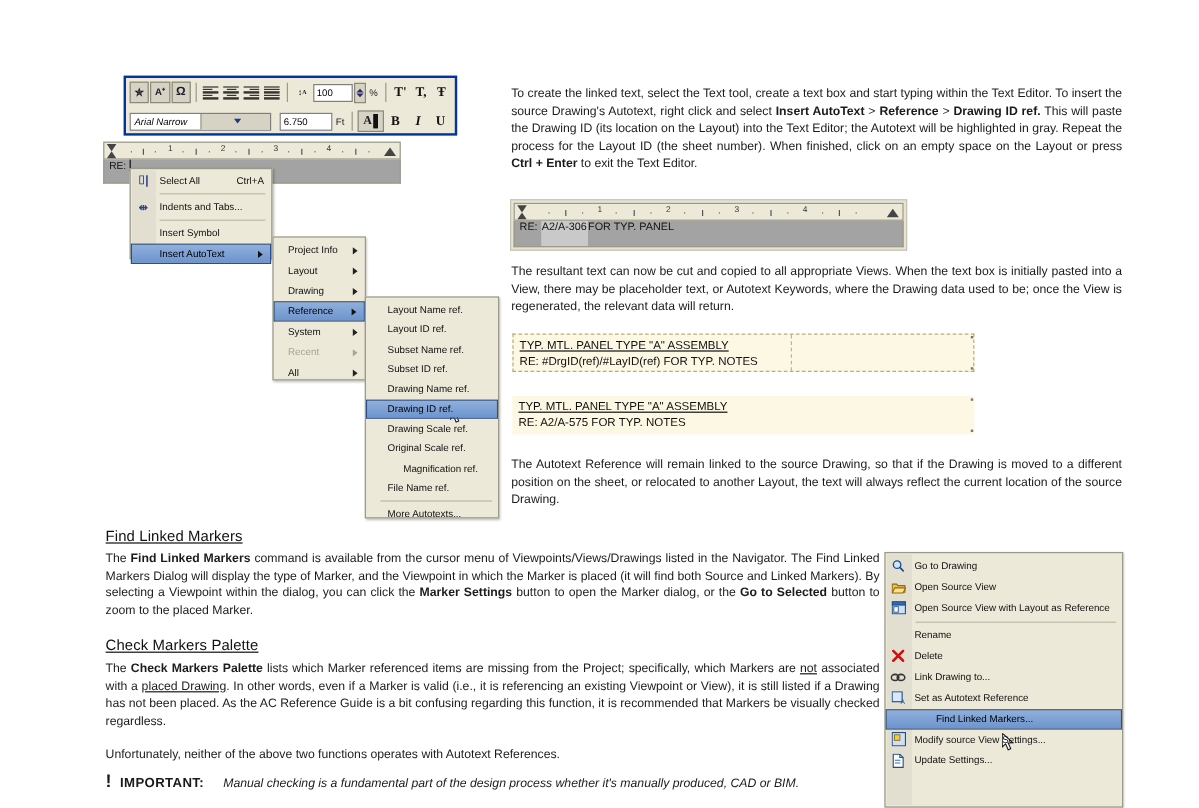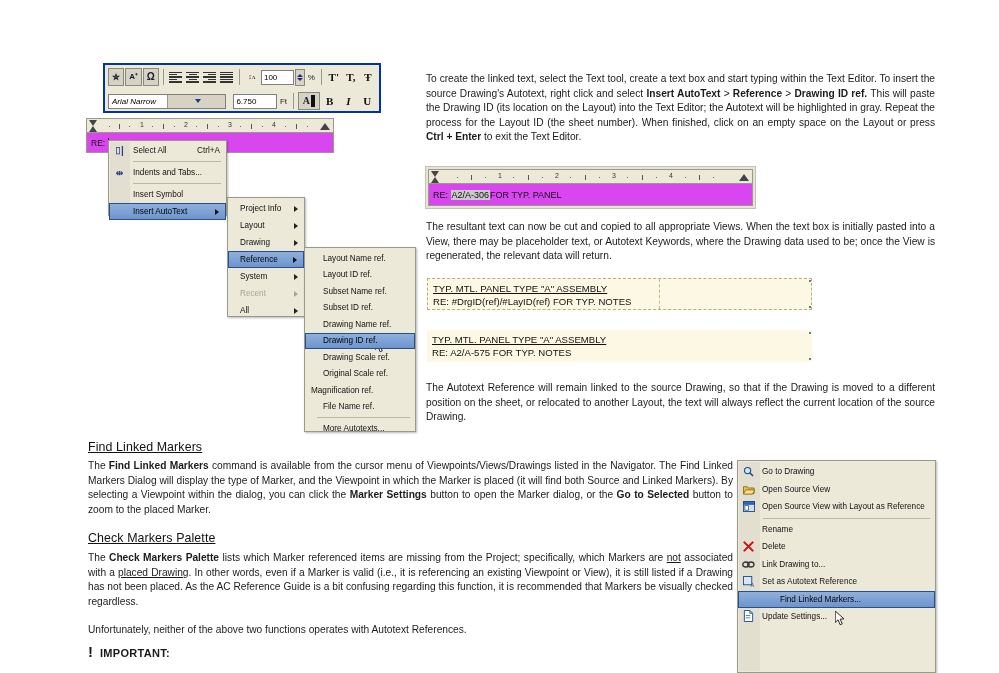--- a/index.html
+++ b/index.html
@@ -66,22 +66,22 @@
   .ruler .tick{position:absolute;top:5px;width:1px;height:5px;background:#555;}
   .ruler .dot{position:absolute;top:7px;width:1px;height:1px;background:#666;}
   .ind-l{position:absolute;left:2px;top:1px;width:9px;height:12px;}
   .ind-l:before{content:"";position:absolute;top:0;left:0;border-left:4.5px solid transparent;
     border-right:4.5px solid transparent;border-top:6px solid #444;}
   .ind-l:after{content:"";position:absolute;bottom:0;left:0;border-left:4.5px solid transparent;
     border-right:4.5px solid transparent;border-bottom:6px solid #444;}
   .ind-r{position:absolute;right:3px;top:4px;border-left:5px solid transparent;
     border-right:5px solid transparent;border-bottom:7px solid #444;}
   .editfield{
-    background:#d946ef;border:1px solid #9a9a8a;border-top:none;box-sizing:border-box;
-    font-size:8.5px;color:#111;display:flex;align-items:center;padding-left:4px;
+    background:#a3a3a3;border:1px solid #9a9a8a;border-top:none;box-sizing:border-box;
+    font-size:8.5px;color:#111;display:flex;padding-left:4px;
   }
   .hl-auto{background:#c9c9c9;padding:0 1px;}
 
   
   .menu{
     background:#ece9d8;border:1px solid #9a9a8a;box-shadow:1px 1px 2px rgba(0,0,0,.28);
     box-sizing:border-box;padding:1px 0;
   }
   .menu .gutter{position:absolute;left:1px;top:1px;bottom:1px;width:20px;background:#e2dfd0;}
   .mi{
@@ -309,21 +309,21 @@
     </div>
   <div class="mi sel" style="padding-left:17px;height:16.5px">
     <span class="lbl">Drawing ID ref.</span>
     </div>
   <div class="mi" style="padding-left:18px;height:16.5px">
     <span class="lbl">Drawing Scale ref.</span>
     </div>
   <div class="mi" style="padding-left:18px;height:16.5px">
     <span class="lbl">Original Scale ref.</span>
     </div>
-  <div class="mi" style="padding-left:6px;height:16.5px">
+  <div class="mi" style="padding-left:31px;height:16.5px">
     <span class="lbl">Magnification ref.</span>
     </div>
   <div class="mi" style="padding-left:18px;height:16.5px">
     <span class="lbl">File Name ref.</span>
     </div>
   <div class="msep" style="margin-left:12px"></div>
   <div class="mi" style="padding-left:18px;height:16.5px">
     <span class="lbl u" style="text-decoration:none">More Autotexts...</span>
     </div>
 </div>
@@ -398,20 +398,21 @@
   <span>The </span><b>Check Markers Palette</b><span> lists which Marker referenced items are missing from the Project; specifically, which Markers are </span><span class="u">not</span><span> associated with a </span><span class="u">placed Drawing</span><span>.  In other words, even if a Marker is valid (i.e., it is referencing an existing Viewpoint or View), it is still listed if a Drawing has not been placed. As the AC Reference Guide is a bit confusing regarding this function, it is recommended that Markers be visually checked regardless.</span>
 </div>
 
 <div class="para" style="left:88px;top:623px;width:645px;">
   <span>Unfortunately, neither of the above two functions operates with Autotext References.</span>
 </div>
 
 <div class="abs" style="left:88px;top:646px;width:850px;display:flex;align-items:baseline;">
   <span style="font-weight:bold;font-size:15px;line-height:12px;margin-right:7px;">!</span>
   <span style="font-weight:bold;font-size:11px;margin-right:16px;letter-spacing:.3px">IMPORTANT:</span>
+  <span class="ital" style="font-size:10.2px">Manual checking is a fundamental part of the design process whether it's manually produced, CAD or BIM.</span>
 </div>
 
 <div class="abs menu" style="left:737px;top:460px;width:199px;height:213px;padding:2px 0;">
   <div class="gutter" style="width:21px;"></div>
 
   <div class="mi" style="height:17.5px">
     <span class="mico">
       <svg width="11" height="11" viewBox="0 0 12 12">
           <circle cx="5" cy="5" r="3.4" fill="#cfe4f5" stroke="#1d4e8a" stroke-width="1.2"></circle>
           <line x1="7.5" y1="7.5" x2="11" y2="11" stroke="#1d4e8a" stroke-width="1.6"></line>
@@ -466,20 +467,29 @@
           <text x="8" y="12" font-size="6" fill="#1d4e8a" font-family="sans-serif">A</text>
         </svg>
       </span>
     <span class="lbl">Set as Autotext Reference</span>
   </div>
   <div class="mi sel" style="height:17px;padding-left:41px">
     <span class="lbl">Find Linked Markers...</span>
   </div>
   <div class="mi" style="height:17.5px">
     <span class="mico">
+      <svg width="12" height="12" viewBox="0 0 13 13">
+          <rect x="0.5" y="0.5" width="12" height="12" fill="#cfe0f5" stroke="#1d4e8a" stroke-width="1"></rect>
+          <rect x="2.5" y="2.5" width="5" height="5" fill="#f5c84b" stroke="#8a6a12" stroke-width=".8"></rect>
+        </svg>
+      </span>
+    <span class="lbl">Modify source View Settings...</span>
+  </div>
+  <div class="mi" style="height:17.5px">
+    <span class="mico">
       <svg width="11" height="12" viewBox="0 0 12 13">
           <path d="M1.5 0.5h6l3 3v9h-9z" fill="#fff" stroke="#1d4e8a" stroke-width="1"></path>
           <path d="M7.5 0.5v3h3" fill="none" stroke="#1d4e8a" stroke-width="1"></path>
           <path d="M3 6h5M3 8.5h5" stroke="#2f6bbd" stroke-width=".9"></path>
         </svg>
       </span>
     <span class="lbl">Update Settings...</span>
   </div>
 </div>
 

